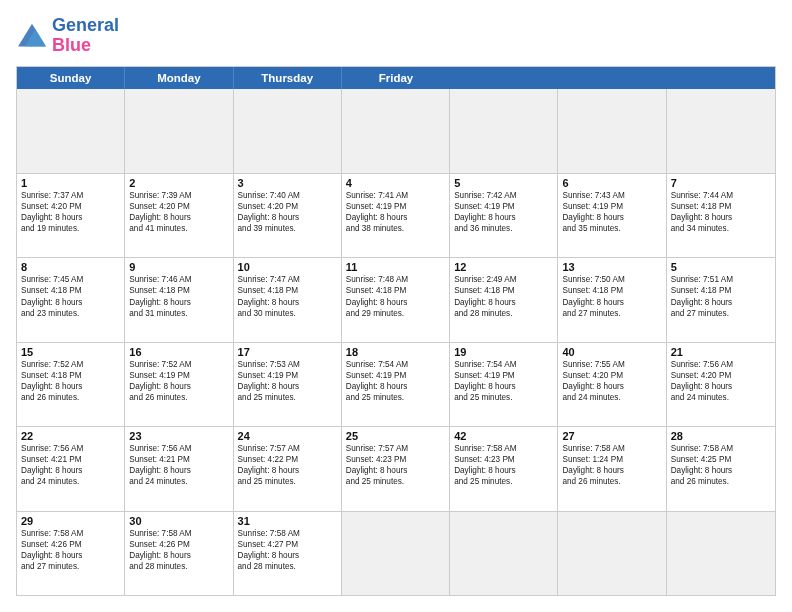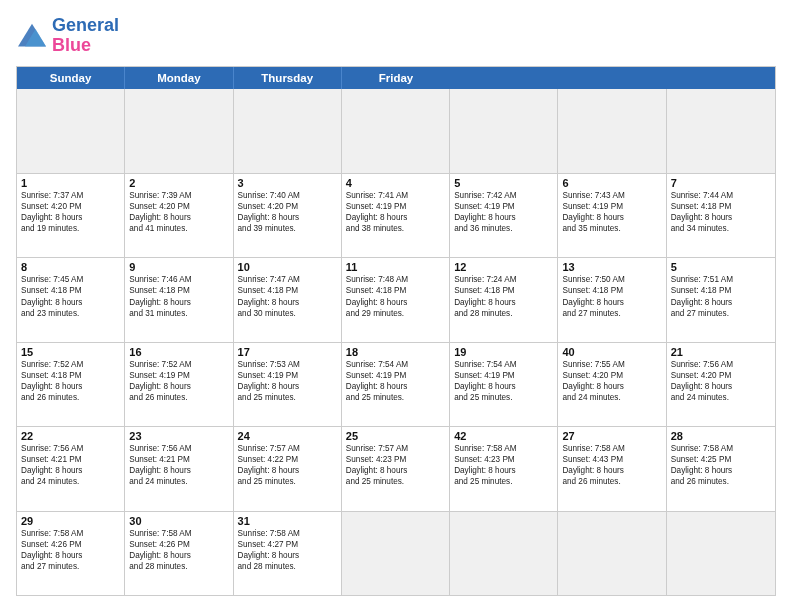--- a/index.html
+++ b/index.html
@@ -221,21 +221,21 @@
           </div>
           <div class="cal-cell">
             <span class="day-num">11</span>
             <span class="cell-line">Sunrise: 7:48 AM</span>
             <span class="cell-line">Sunset: 4:18 PM</span>
             <span class="cell-line">Daylight: 8 hours</span>
             <span class="cell-line">and 29 minutes.</span>
           </div>
           <div class="cal-cell">
             <span class="day-num">12</span>
-            <span class="cell-line">Sunrise: 7:24 AM</span>
+            <span class="cell-line">Sunrise: 2:49 AM</span>
             <span class="cell-line">Sunset: 4:18 PM</span>
             <span class="cell-line">Daylight: 8 hours</span>
             <span class="cell-line">and 28 minutes.</span>
           </div>
           <div class="cal-cell">
             <span class="day-num">13</span>
             <span class="cell-line">Sunrise: 7:50 AM</span>
             <span class="cell-line">Sunset: 4:18 PM</span>
             <span class="cell-line">Daylight: 8 hours</span>
             <span class="cell-line">and 27 minutes.</span>
@@ -331,21 +331,21 @@
           <div class="cal-cell">
             <span class="day-num">42</span>
             <span class="cell-line">Sunrise: 7:58 AM</span>
             <span class="cell-line">Sunset: 4:23 PM</span>
             <span class="cell-line">Daylight: 8 hours</span>
             <span class="cell-line">and 25 minutes.</span>
           </div>
           <div class="cal-cell">
             <span class="day-num">27</span>
             <span class="cell-line">Sunrise: 7:58 AM</span>
-            <span class="cell-line">Sunset: 4:43 PM</span>
+            <span class="cell-line">Sunset: 1:24 PM</span>
             <span class="cell-line">Daylight: 8 hours</span>
             <span class="cell-line">and 26 minutes.</span>
           </div>
           <div class="cal-cell">
             <span class="day-num">28</span>
             <span class="cell-line">Sunrise: 7:58 AM</span>
             <span class="cell-line">Sunset: 4:25 PM</span>
             <span class="cell-line">Daylight: 8 hours</span>
             <span class="cell-line">and 26 minutes.</span>
           </div>

